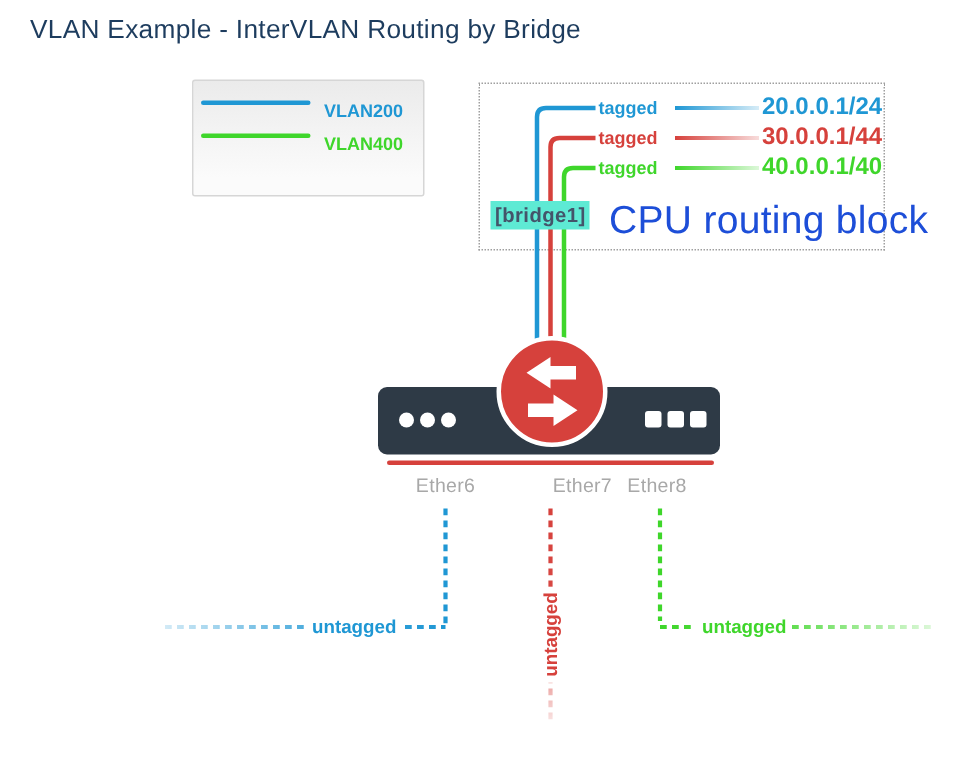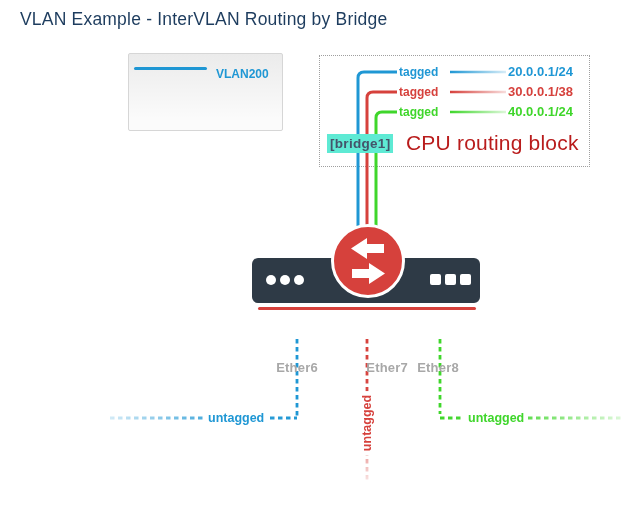--- a/index.html
+++ b/index.html
@@ -24,50 +24,50 @@
   .c-blue{color:#1f97d4;}  .bg-blue{background:#1f97d4;}
   .c-red{color:#d6413c;}   .bg-red{background:#d6413c;}
   .c-green{color:#3fd62b;} .bg-green{background:#3fd62b;}
   
   .bridge-box{
     position:absolute;left:319px;top:55px;width:271px;height:112px;
     border:1px dotted #9f9f9f;box-sizing:border-box;background:#ffffff;
   }
   .svg-overlay{position:absolute;left:0;top:0;z-index:3;pointer-events:none;}
   .tag-label{position:absolute;left:399px;font-size:12px;font-weight:bold;line-height:14px;z-index:4;}
-  .ip-label{position:absolute;left:508px;font-size:13px;font-weight:bold;line-height:14px;z-index:4;}
+  .ip-label{position:absolute;left:508px;font-size:16px;font-weight:bold;line-height:14px;z-index:4;}
   .row-y0{top:65px;} .row-y1{top:85px;} .row-y2{top:105px;}
   .bridge-name{
     position:absolute;left:327px;top:134px;z-index:5;background:#5eead4;
     font-size:13.5px;font-weight:bold;color:#44546a;padding:2px 3px;letter-spacing:.3px;
   }
   .bridge-caption{
     position:absolute;left:406px;top:131px;z-index:5;
-    font-size:21px;font-weight:400;color:#b91c1c;letter-spacing:.2px;
+    font-size:26px;font-weight:400;color:#1d4ed8;letter-spacing:.2px;
   }
   
   .device-bar{
     position:absolute;left:252px;top:258px;width:228px;height:45px;z-index:4;
     background:#2e3a46;border-radius:6px;
   }
   .dot{position:absolute;top:17px;width:10px;height:10px;border-radius:50%;background:#fff;}
   .dot1{left:14px;} .dot2{left:28px;} .dot3{left:42px;}
   .sq{position:absolute;top:16px;width:11px;height:11px;border-radius:2px;background:#fff;}
   .sq1{left:178px;} .sq2{left:193px;} .sq3{left:208px;}
   .device-underline{
     position:absolute;left:258px;top:307px;width:218px;height:3px;z-index:4;
     background:#d6413c;border-radius:2px;
   }
   .route-circle{
     position:absolute;left:331px;top:224px;width:68px;height:68px;z-index:5;
     background:#d6413c;border:3px solid #ffffff;border-radius:50%;
   }
   .port-label{
     position:absolute;top:316px;width:80px;text-align:center;z-index:4;
-    font-size:13px;font-weight:bold;color:#a8a8a8;letter-spacing:.2px;margin-top:44px;
+    font-size:13px;font-weight:normal;color:#a8a8a8;letter-spacing:.2px;
   }
   .port-e6{left:257px;} .port-e7{left:328px;text-align:right;} .port-e8{left:398px;}
   .untagged{
     position:absolute;z-index:5;background:#ffffff;padding:0 4px;
     font-size:12.5px;font-weight:bold;line-height:14px;
   }
   .untag-blue{left:204px;top:411px;}
   .untag-green{left:464px;top:411px;}
   .untag-red{
     left:367px;top:423px;transform:translate(-50%,-50%) rotate(-90deg);
@@ -79,31 +79,35 @@
 
 <div class="canvas">
 
   <div class="title">VLAN Example - InterVLAN Routing by Bridge</div>
 
   <div class="legend">
     <div class="legend-row">
       <span class="legend-line bg-blue"></span>
       <span class="legend-label c-blue">VLAN200</span>
     </div>
+    <div class="legend-row">
+      <span class="legend-line bg-green"></span>
+      <span class="legend-label c-green">VLAN400</span>
+    </div>
   </div>
 
   <div class="bridge-box"></div>
 
   <span class="tag-label row-y0 c-blue">tagged</span>
   <span class="tag-label row-y1 c-red">tagged</span>
   <span class="tag-label row-y2 c-green">tagged</span>
 
   <span class="ip-label row-y0 c-blue">20.0.0.1/24</span>
-  <span class="ip-label row-y1 c-red">30.0.0.1/38</span>
-  <span class="ip-label row-y2 c-green">40.0.0.1/24</span>
+  <span class="ip-label row-y1 c-red">30.0.0.1/44</span>
+  <span class="ip-label row-y2 c-green">40.0.0.1/40</span>
 
   <span class="bridge-name">[bridge1]</span>
   <span class="bridge-caption">CPU routing block</span>
 
   <svg class="svg-overlay" width="638" height="519" viewBox="0 0 638 519">
     <defs>
       <linearGradient id="gTagB" gradientUnits="userSpaceOnUse" x1="450" y1="0" x2="506" y2="0">
         <stop offset="0" stop-color="#1f97d4" stop-opacity="1"></stop>
           <stop offset="1" stop-color="#1f97d4" stop-opacity="0.18"></stop>
       </linearGradient>

